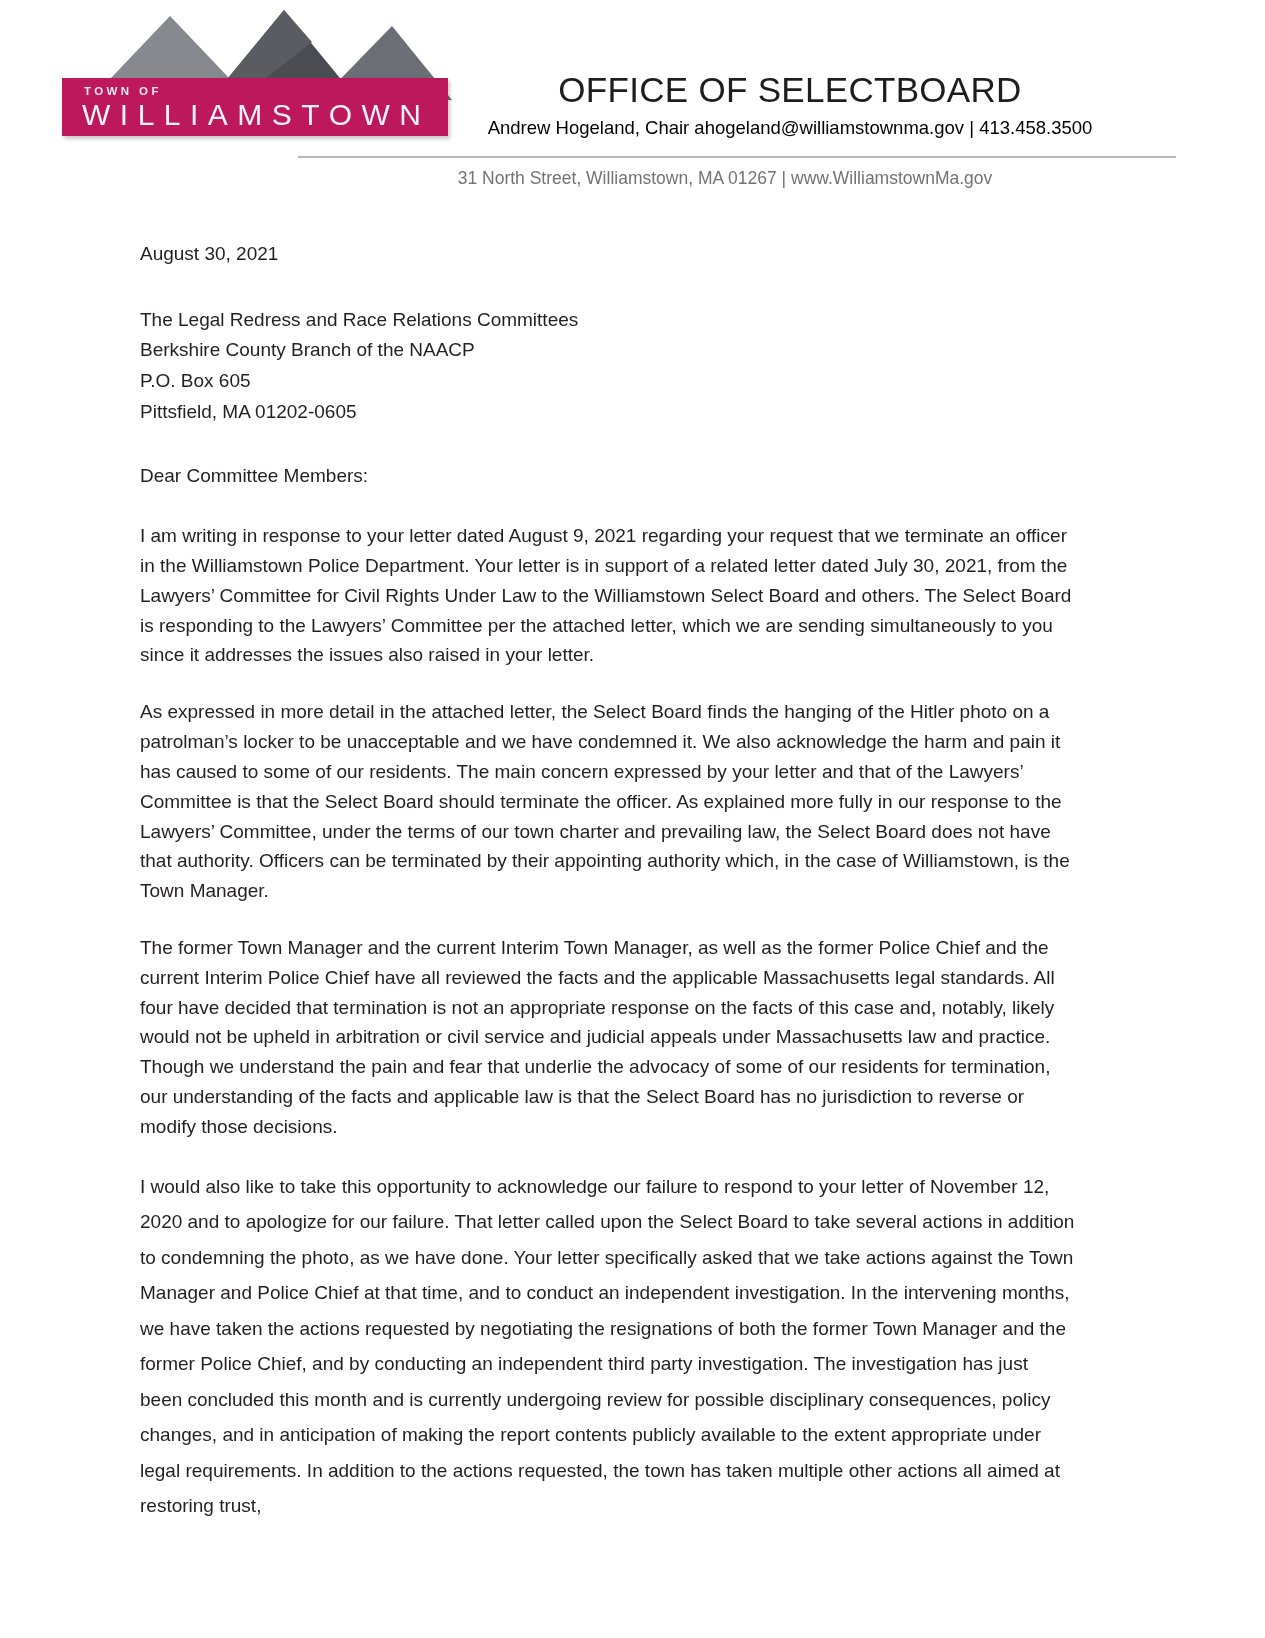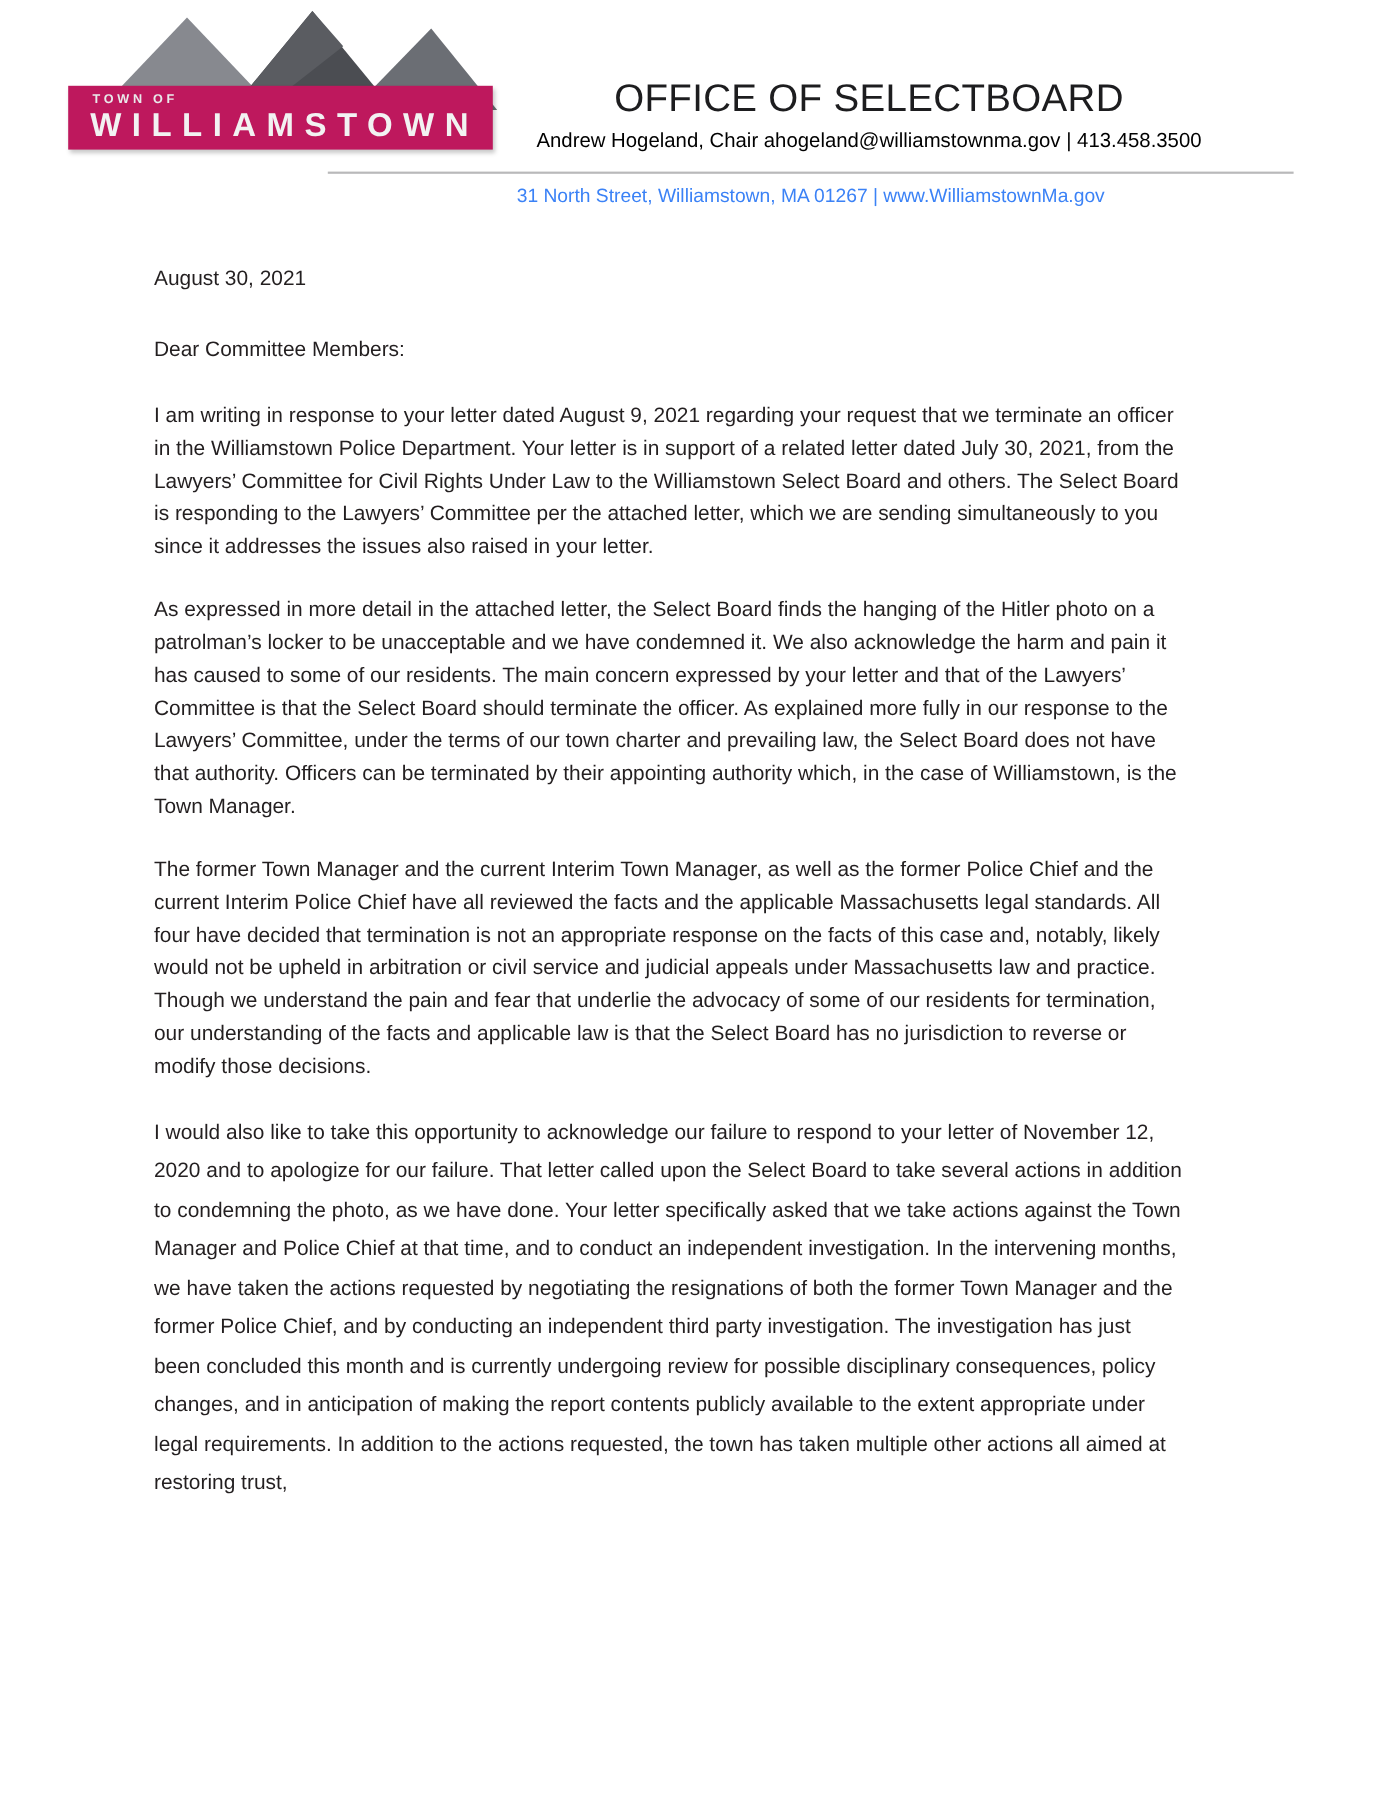--- a/index.html
+++ b/index.html
@@ -58,21 +58,21 @@
     color: #e9e9ea;
     font-weight: 700;
   }
   .banner-main {
     position: absolute;
     left: 20px;
     top: 20px;
     font-size: 30px;
     letter-spacing: 9.5px;
     color: #f2f2f2;
-    font-weight: 700;
+    font-weight: 400;
     white-space: nowrap;
   }
 
   .head-right {
     position: absolute;
     left: 470px;
     top: 26px;
     width: 640px;
     text-align: center;
   }
@@ -94,26 +94,26 @@
   .rule {
     position: absolute;
     left: 298px;
     top: 156px;
     width: 878px;
     height: 2px;
     background: #b9b9ba;
   }
   .address-line {
     position: absolute;
-    left: 298px;
+    left: 286px;
     top: 168px;
     width: 878px;
     text-align: center;
     font-size: 17.5px;
-    color: #3b82f6;
+    color: #737373;
   }
 
   
   .letter-body {
     position: absolute;
     left: 140px;
     top: 240px;
     width: 935px;
   }
   .date-line {
@@ -168,20 +168,26 @@
     </div>
 
     <div class="rule"></div>
     <div class="address-line">31 North Street, Williamstown, MA 01267  |  www.WilliamstownMa.gov</div>
   </div>
 
   <div class="letter-body">
 
     <div class="date-line">August 30, 2021</div>
 
+    <div class="recipient">
+      <div>The Legal Redress and Race Relations Committees</div>
+      <div>Berkshire County Branch of the NAACP</div>
+      <div>P.O. Box 605</div>
+      <div>Pittsfield, MA 01202-0605</div>
+    </div>
 
     <div class="salutation">Dear Committee Members:</div>
 
     <p class="para">I am writing in response to your letter dated August 9, 2021 regarding your request that we terminate an officer in the Williamstown Police Department. Your letter is in support of a related letter dated July 30, 2021, from the Lawyers’ Committee for Civil Rights Under Law to the Williamstown Select Board and others. The Select Board is responding to the Lawyers’ Committee per the attached letter, which we are sending simultaneously to you since it addresses the issues also raised in your letter.</p>
     <p class="para">As expressed in more detail in the attached letter, the Select Board finds the hanging of the Hitler photo on a patrolman’s locker to be unacceptable and we have condemned it. We also acknowledge the harm and pain it has caused to some of our residents. The main concern expressed by your letter and that of the Lawyers’ Committee is that the Select Board should terminate the officer. As explained more fully in our response to the Lawyers’ Committee, under the terms of our town charter and prevailing law, the Select Board does not have that authority. Officers can be terminated by their appointing authority which, in the case of Williamstown, is the Town Manager.</p>
     <p class="para">The former Town Manager and the current Interim Town Manager, as well as the former Police Chief and the current Interim Police Chief have all reviewed the facts and the applicable Massachusetts legal standards. All four have decided that termination is not an appropriate response on the facts of this case and, notably, likely would not be upheld in arbitration or civil service and judicial appeals under Massachusetts law and practice. Though we understand the pain and fear that underlie the advocacy of some of our residents for termination, our understanding of the facts and applicable law is that the Select Board has no jurisdiction to reverse or modify those decisions.</p>
     <p class="para loose">I would also like to take this opportunity to acknowledge our failure to respond to your letter of November 12, 2020 and to apologize for our failure. That letter called upon the Select Board to take several actions in addition to condemning the photo, as we have done. Your letter specifically asked that we take actions against the Town Manager and Police Chief at that time, and to conduct an independent investigation. In the intervening months, we have taken the actions requested by negotiating the resignations of both the former Town Manager and the former Police Chief, and by conducting an independent third party investigation. The investigation has just been concluded this month and is currently undergoing review for possible disciplinary consequences, policy changes, and in anticipation of making the report contents publicly available to the extent appropriate under legal requirements. In addition to the actions requested, the town has taken multiple other actions all aimed at restoring trust,</p>
   </div>
 
 </div>

